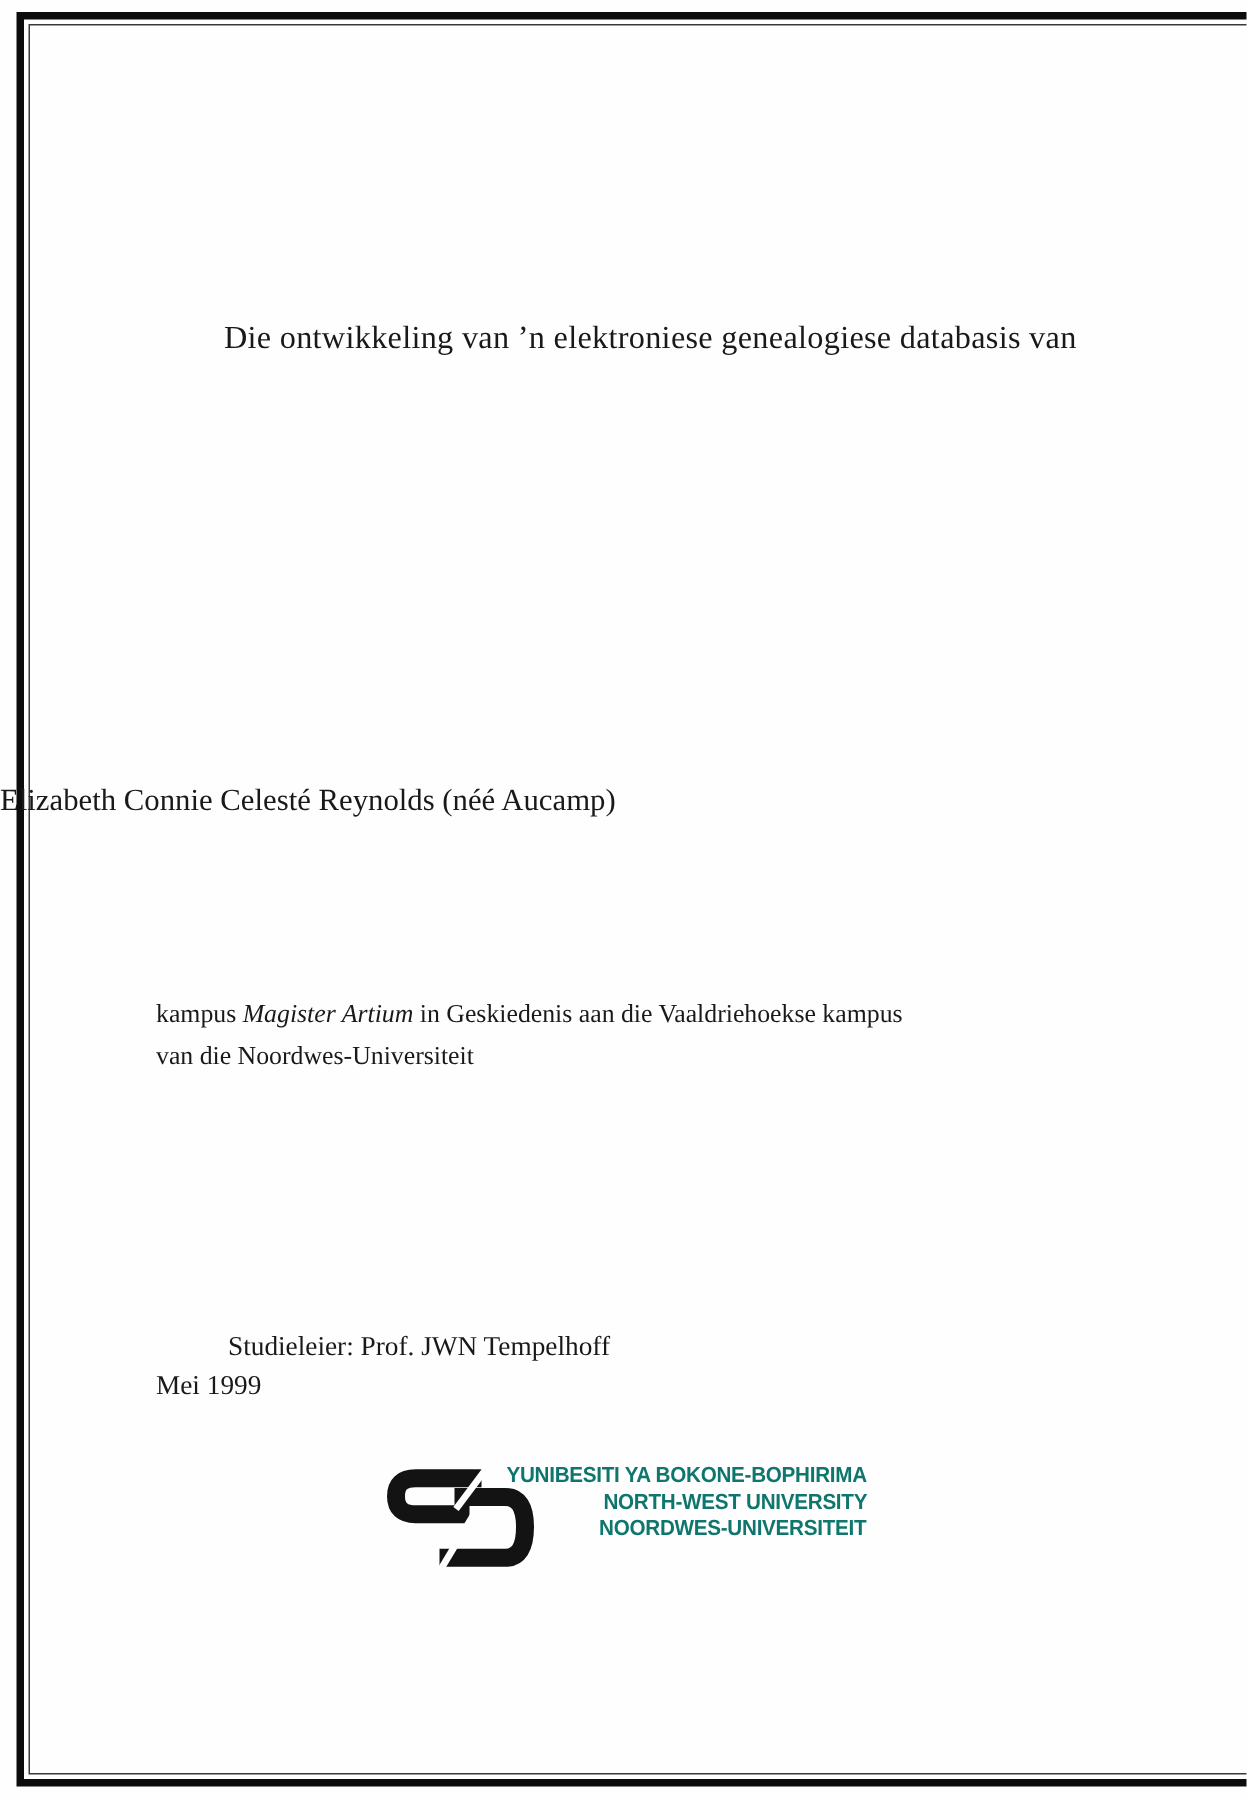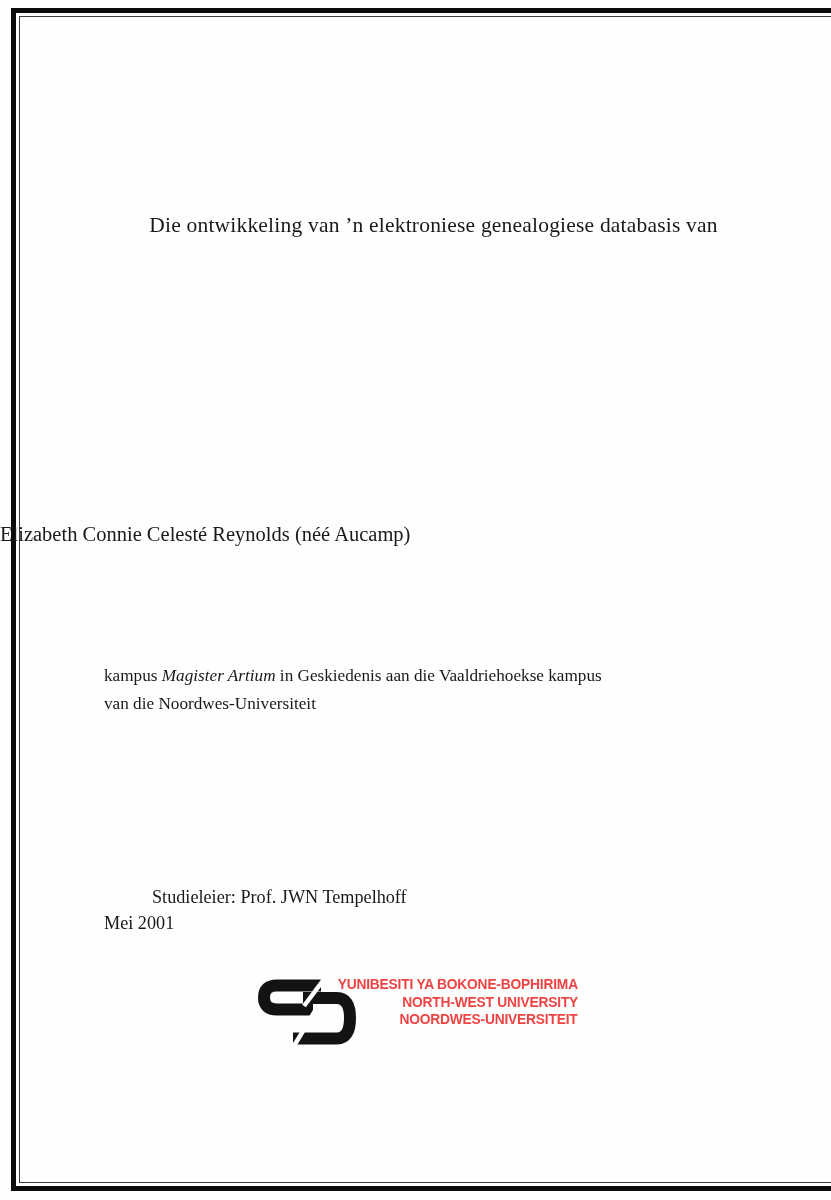--- a/index.html
+++ b/index.html
@@ -37,21 +37,21 @@
   .st-line1 { text-align:justify; text-align-last:justify; }
   .italic { font-style:italic; }
   .supervisor-line { left:116px; top:887px; font-size:18.2px;margin-left:36px; }
   .date-line { left:104px; top:913px; font-size:18.2px; }
   .logo-mark { left:257px; top:977px; width:100px; height:70px; }
   .logo-text {
     left:318px; top:976px; width:260px;
     display:flex; flex-direction:column; align-items:flex-end;
     font-family:"Liberation Sans","DejaVu Sans",sans-serif;
     font-weight:bold; font-size:14.5px; line-height:17.5px;
-    letter-spacing:-0.2px; color:#ef4444; white-space:nowrap;
+    letter-spacing:-0.2px; color:#0f766e; white-space:nowrap;
   }
   .logo-text > div { transform:scaleX(0.95); transform-origin:100% 50%; }
 </style>
 </head>
 <body>
 
 <div class="page">
 
   <div class="frame-outer"></div>
   <div class="frame-inner"></div>
@@ -63,21 +63,21 @@
 
   <div class="abs author-name">Elizabeth Connie Celesté Reynolds (néé Aucamp)</div>
 
   <div class="abs statement">
     <div class="st-line2"><span>kampus </span><span class="italic">Magister Artium</span><span> in Geskiedenis aan die Vaaldriehoekse kampus</span></div>
     <div class="st-line3">van die Noordwes-Universiteit</div>
   </div>
 
   <div class="abs supervisor-line">Studieleier: Prof. JWN Tempelhoff</div>
 
-  <div class="abs date-line">Mei 2001</div>
+  <div class="abs date-line">Mei 1999</div>
 
   <div class="abs logo-mark">
     <svg width="100" height="70" viewBox="0 0 100 70" fill="none" xmlns="http://www.w3.org/2000/svg">
 
       <path d="M 64 8.5 H 20 Q 7 8.5 7 20.5 Q 7 32.5 20 32.5 H 56" stroke="#131313" stroke-width="12"></path>
 
       <path d="M 36 61.5 H 80 Q 93 61.5 93 41 Q 93 21 80 21 H 46" stroke="#131313" stroke-width="12"></path>
 
       <path d="M 68 1 L 47 29" stroke="#fefefe" stroke-width="4.5"></path>
       <path d="M 61 29 L 37 69" stroke="#fefefe" stroke-width="4.5"></path>

